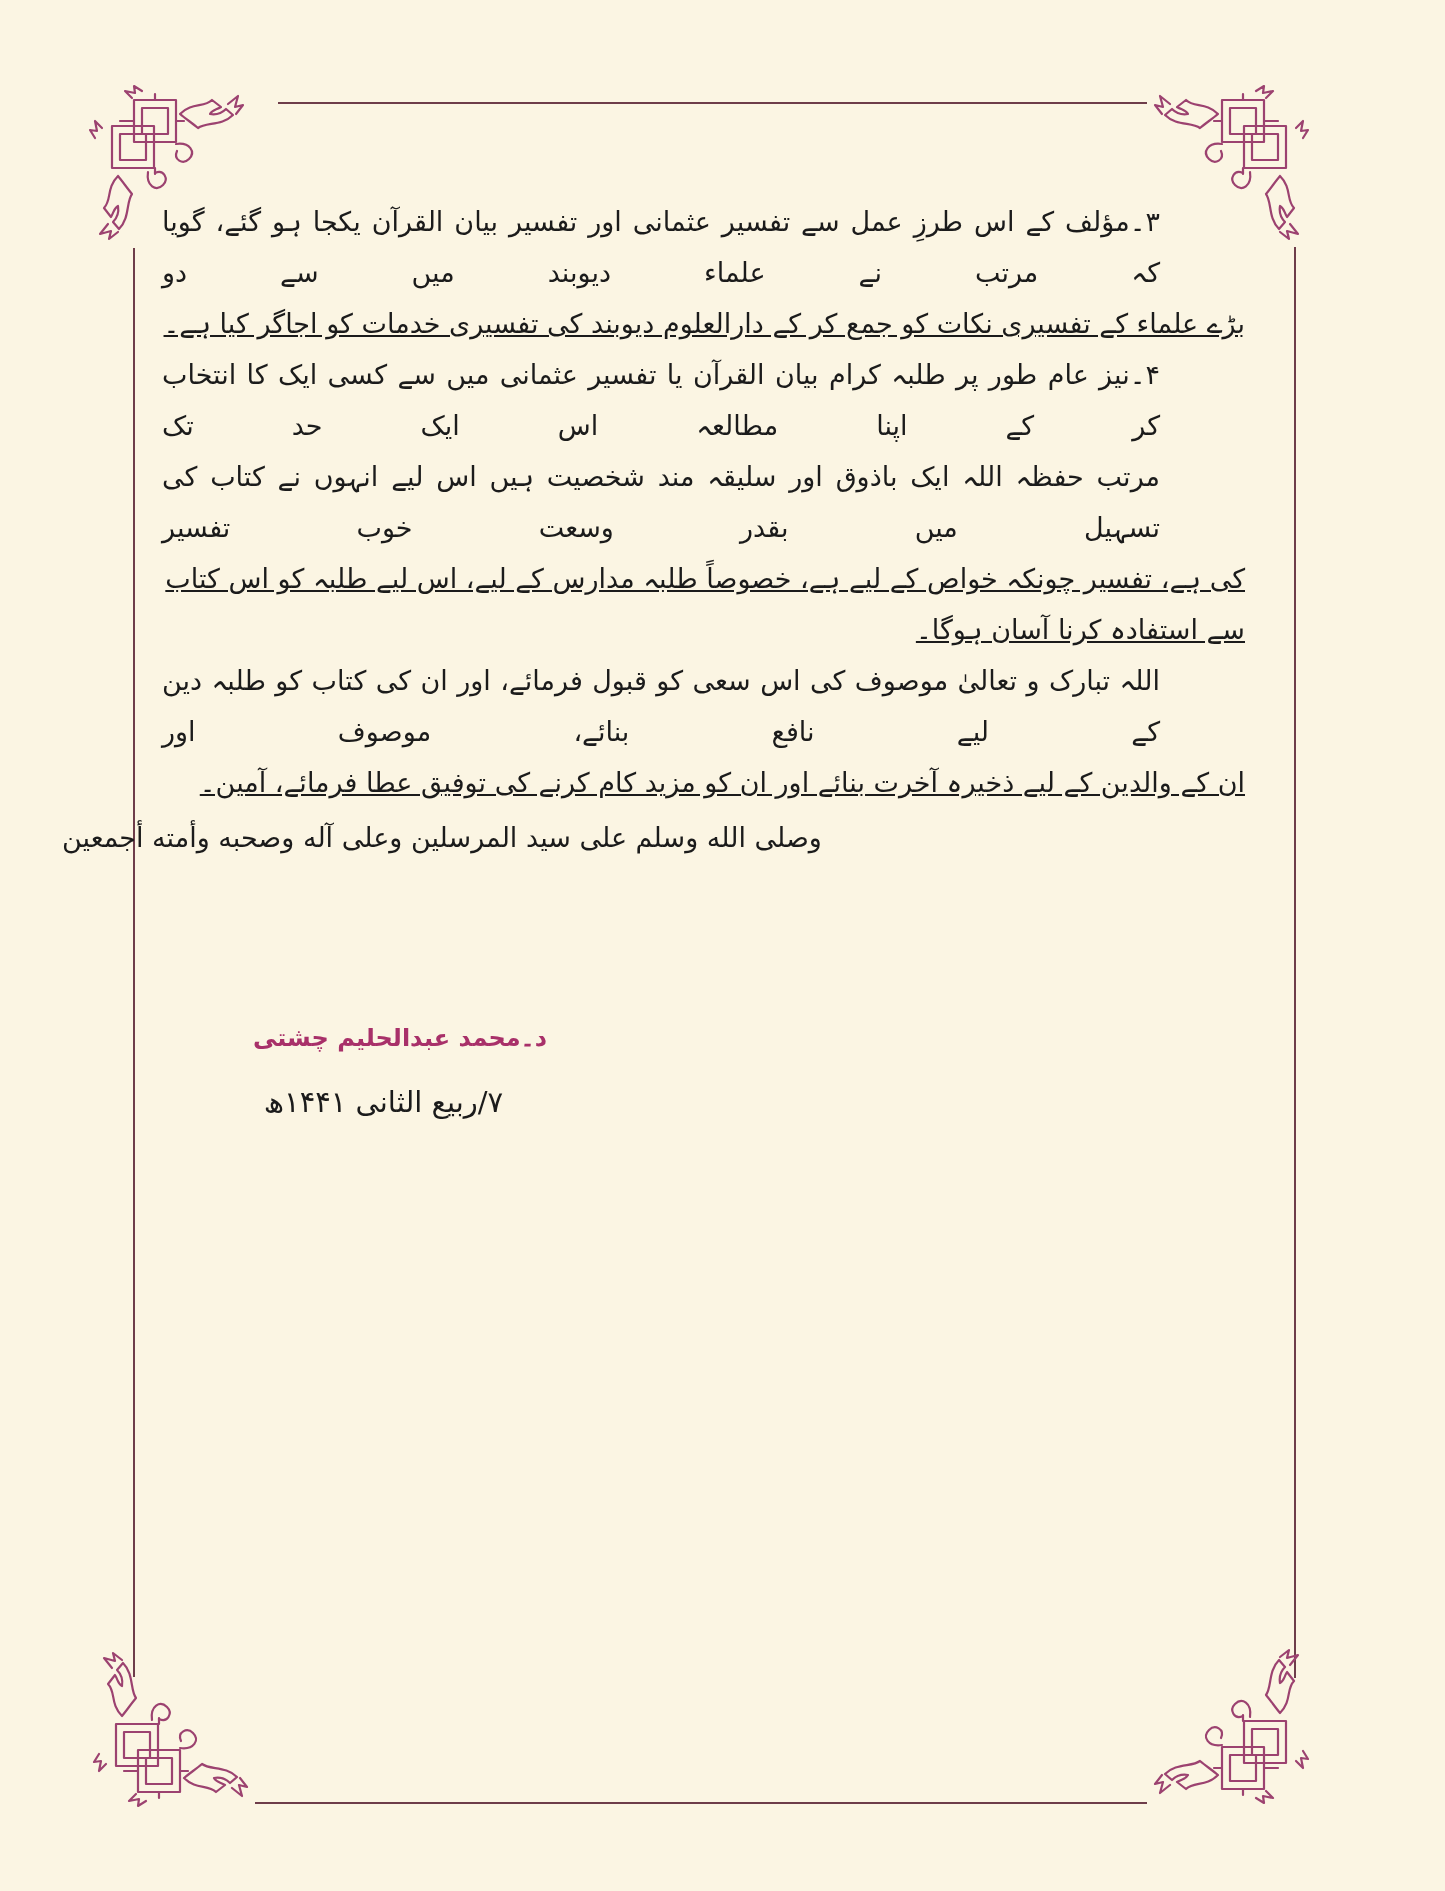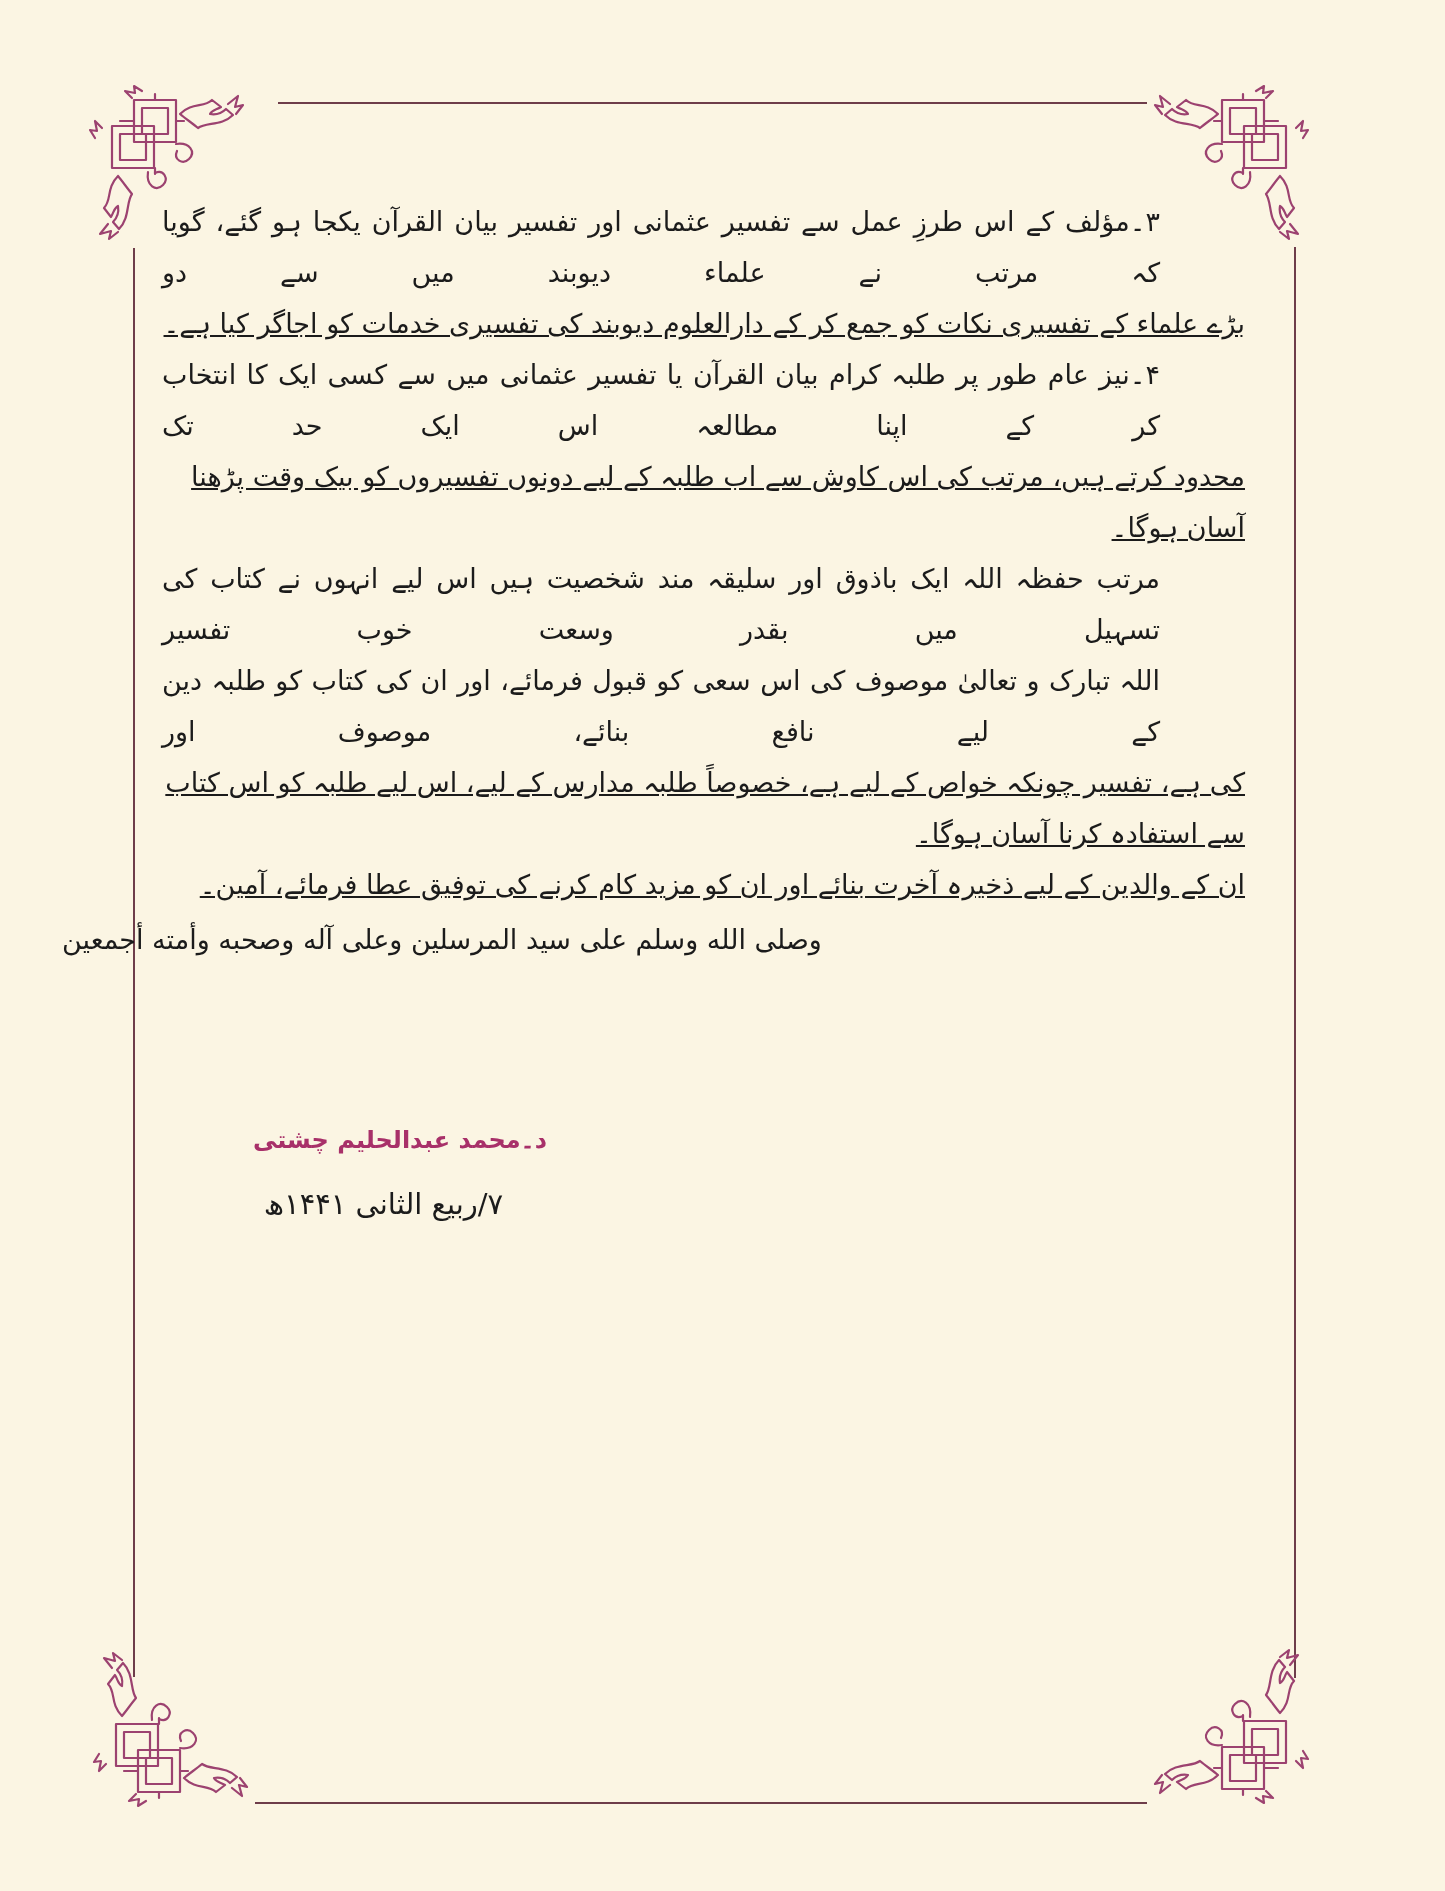--- a/index.html
+++ b/index.html
@@ -102,24 +102,23 @@
     </svg>
   <svg class="orn br">
       <use href="#orn"></use>
     </svg>
 
   <div class="text-area">
     <div>
         <div class="line justify first">۳۔مؤلف کے اس طرزِ عمل سے تفسیر عثمانی اور تفسیر بیان القرآن یکجا ہو گئے، گویا کہ مرتب نے علماء دیوبند میں سے دو</div>
         <div class="line last">بڑے علماء کے تفسیری نکات کو جمع کر کے دارالعلوم دیوبند کی تفسیری خدمات کو اجاگر کیا ہے۔</div>
         <div class="line justify first">۴۔نیز عام طور پر طلبہ کرام بیان القرآن یا تفسیر عثمانی میں سے کسی ایک کا انتخاب کر کے اپنا مطالعہ اس ایک حد تک</div>
-        <div class="line last">محدود کرتے ہیں، مرتب کی اس کاوش سے اب طلبہ کے لیے دونوں تفسیروں کو بیک وقت پڑھنا آسان ہوگا۔</div>
         <div class="line justify first">مرتب حفظہ اللہ ایک باذوق اور سلیقہ مند شخصیت ہیں اس لیے انہوں نے کتاب کی تسہیل میں بقدر وسعت خوب تفسیر</div>
+        <div class="line last">کی ہے، تفسیر چونکہ خواص کے لیے ہے، خصوصاً طلبہ مدارس کے لیے، اس لیے طلبہ کو اس کتاب سے استفادہ کرنا آسان ہوگا۔</div>
         <div class="line justify first">اللہ تبارک و تعالیٰ موصوف کی اس سعی کو قبول فرمائے، اور ان کی کتاب کو طلبہ دین کے لیے نافع بنائے، موصوف اور</div>
-        <div class="line last">کی ہے، تفسیر چونکہ خواص کے لیے ہے، خصوصاً طلبہ مدارس کے لیے، اس لیے طلبہ کو اس کتاب سے استفادہ کرنا آسان ہوگا۔</div>
         <div class="line last">ان کے والدین کے لیے ذخیرہ آخرت بنائے اور ان کو مزید کام کرنے کی توفیق عطا فرمائے، آمین۔</div>
       </div>
     <div class="benediction">وصلى الله وسلم على سيد المرسلين وعلى آله وصحبه وأمته أجمعين</div>
     <div class="signature">د۔محمد عبدالحلیم چشتی</div>
     <div class="date-line">۷/ربیع الثانی ۱۴۴۱ھ</div>
   </div>
 
 </div>
 
 </body></html>

